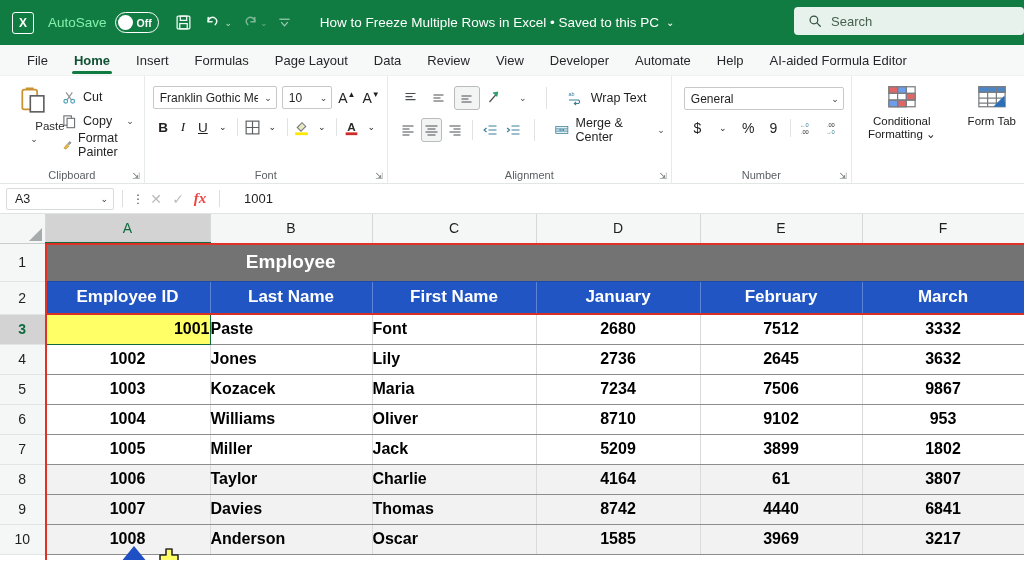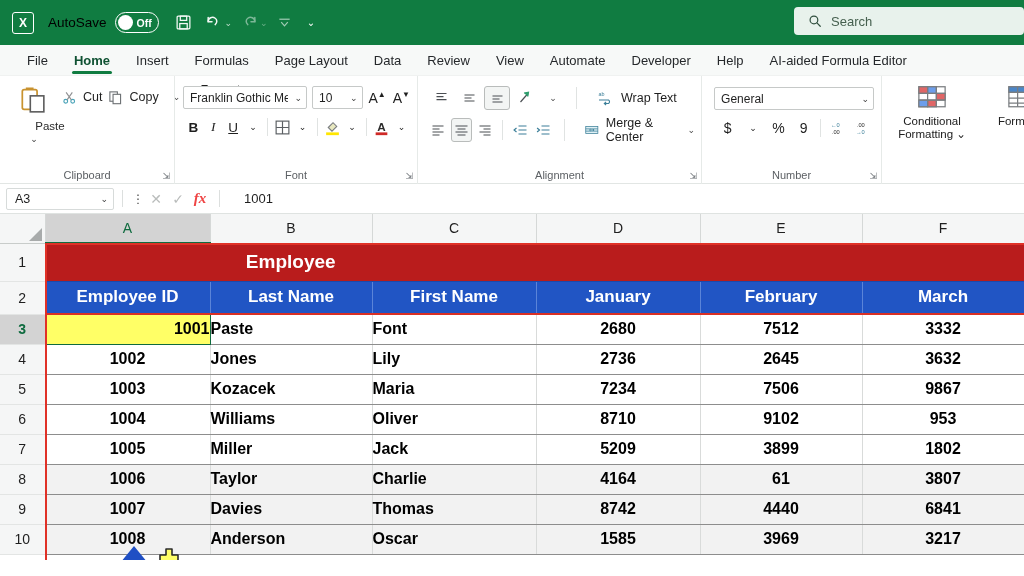--- a/index.html
+++ b/index.html
@@ -16,21 +16,21 @@
     height: 45px; background: #107c41;
     display: flex; align-items: center; gap: 0px;
     color: #ffffff; position: relative;
   }
   .excel-logo {
     width: 22px; height: 22px; margin-left: 12px; margin-right: 14px;
     border: 1.6px solid #ffffff; border-radius: 3px;
     display: flex; align-items: center; justify-content: center;
     font-size: 12px; font-weight: bold; color: #ffffff; line-height: 1;
   }
-  .autosave-label { font-size: 13.5px; color: #000000; margin-right: 8px; }
+  .autosave-label { font-size: 13.5px; color: #86efac; margin-right: 8px; }
   .toggle {
     width: 44px; height: 21px; border-radius: 11px;
     border: 1.6px solid #ffffff; background: transparent;
     display: flex; align-items: center; padding: 2px;
     position: relative;
   }
   .toggle .knob {
     width: 15px; height: 15px; border-radius: 50%; background: #ffffff;
   }
   .toggle .tg-text {
@@ -90,21 +90,21 @@
   }
 
   
   .clipboard { width: 174px; display: flex; }
   .paste-btn {
     width: 56px; display: flex; flex-direction: column; align-items: center;
     padding-top: 6px; gap: 2px;
   }
   .paste-lbl { font-size: 11.5px; color: #2b2b2b; margin-left: 32px; }
   .paste-caret { font-size: 9px; color: #3b3b3b; }
-  .clip-items { display: flex; flex-direction: row; gap: 2px; padding-top: 6px; }
+  .clip-items { display: flex; flex-direction: column; gap: 2px; padding-top: 6px; }
   .clip-item {
     display: flex; align-items: center; gap: 6px; height: 22px;
     font-size: 12.5px; color: #1f1f1f; padding-right: 4px;
   }
   .mini-caret { font-size: 9px; color: #4a4a4a; margin-left: 8px; }
 
   
   .fontgroup { width: 243px; }
   .font-row1 { display: flex; align-items: center; gap: 5px; padding: 6px 0 0 2px; }
   .combo {
@@ -193,21 +193,21 @@
     text-align: center; vertical-align: middle;
   }
   .rowhead.sel { color: #0f6b3f; font-weight: 600; background: #d3d3d3; }
   td.cell {
     height: 30px; border-right: 1px solid #d9dbda; border-bottom: 1px solid #8d8d8d;
     font-size: 16px; color: #000000; font-weight: bold;
     padding: 0 8px; vertical-align: middle;
   }
   td.num { text-align: center; }
   td.titlecell {
-    background: #b91c1c; color: #ffffff; font-size: 19px; font-weight: bold;
+    background: #737373; color: #ffffff; font-size: 19px; font-weight: bold;
     text-align: center; height: 38px; border-bottom: 1px solid #1c49ab;
     border-right: none;
   }
   td.hdrcell {
     background: #2155c4; color: #ffffff; font-size: 17px; font-weight: bold;
     text-align: center; height: 33px;
     border-right: 1px solid #5b84d8; border-bottom: 2px solid #d93025;
   }
   td.cell.selected {
     background: #ffff66; text-align: right;
@@ -261,20 +261,21 @@
           <path d="M13 3.4 L13 7.2 L9.4 7.2"></path>
       </svg>
     </div>
     <span class="tb-caret" style="opacity:.5;">⌄</span>
     <div class="tb-icon" style="opacity:.6;">
       <svg width="15" height="15" viewBox="0 0 16 16" fill="none" stroke="#fff" stroke-width="1.3">
         <path d="M2.5 4.5 H13.5"></path>
           <path d="M4.5 7.5 L8 11.5 L11.5 7.5"></path>
       </svg>
     </div>
+    <span class="doc-title">How to Freeze Multiple Rows in Excel • Saved to this PC</span>
     <span class="doc-title-caret">⌄</span>
     <div class="searchbox">
       <span class="s-ico">
         <svg width="14" height="14" viewBox="0 0 16 16" fill="none" stroke="#31503f" stroke-width="1.4">
           <circle cx="6.8" cy="6.8" r="4.4"></circle>
             <path d="M10.2 10.2 L14 14" stroke-linecap="round"></path>
         </svg>
       </span>
       <span class="s-txt">Search</span>
     </div>
@@ -282,22 +283,22 @@
 
   <div class="tabs">
     <div class="tab">File</div>
     <div class="tab active">Home</div>
     <div class="tab">Insert</div>
     <div class="tab">Formulas</div>
     <div class="tab">Page Layout</div>
     <div class="tab">Data</div>
     <div class="tab">Review</div>
     <div class="tab">View</div>
+    <div class="tab">Developer</div>
     <div class="tab">Automate</div>
-    <div class="tab">Developer</div>
     <div class="tab">Help</div>
     <div class="tab">AI-aided Formula Editor</div>
   </div>
 
   <div class="ribbon">
 
     <div class="rgroup clipboard">
       <div class="paste-btn">
         <svg width="30" height="32" viewBox="0 0 24 26" fill="none">
           <rect x="2.5" y="3" width="12" height="16" rx="1.5" fill="#fff" stroke="#c8922f" stroke-width="1.4"></rect>

